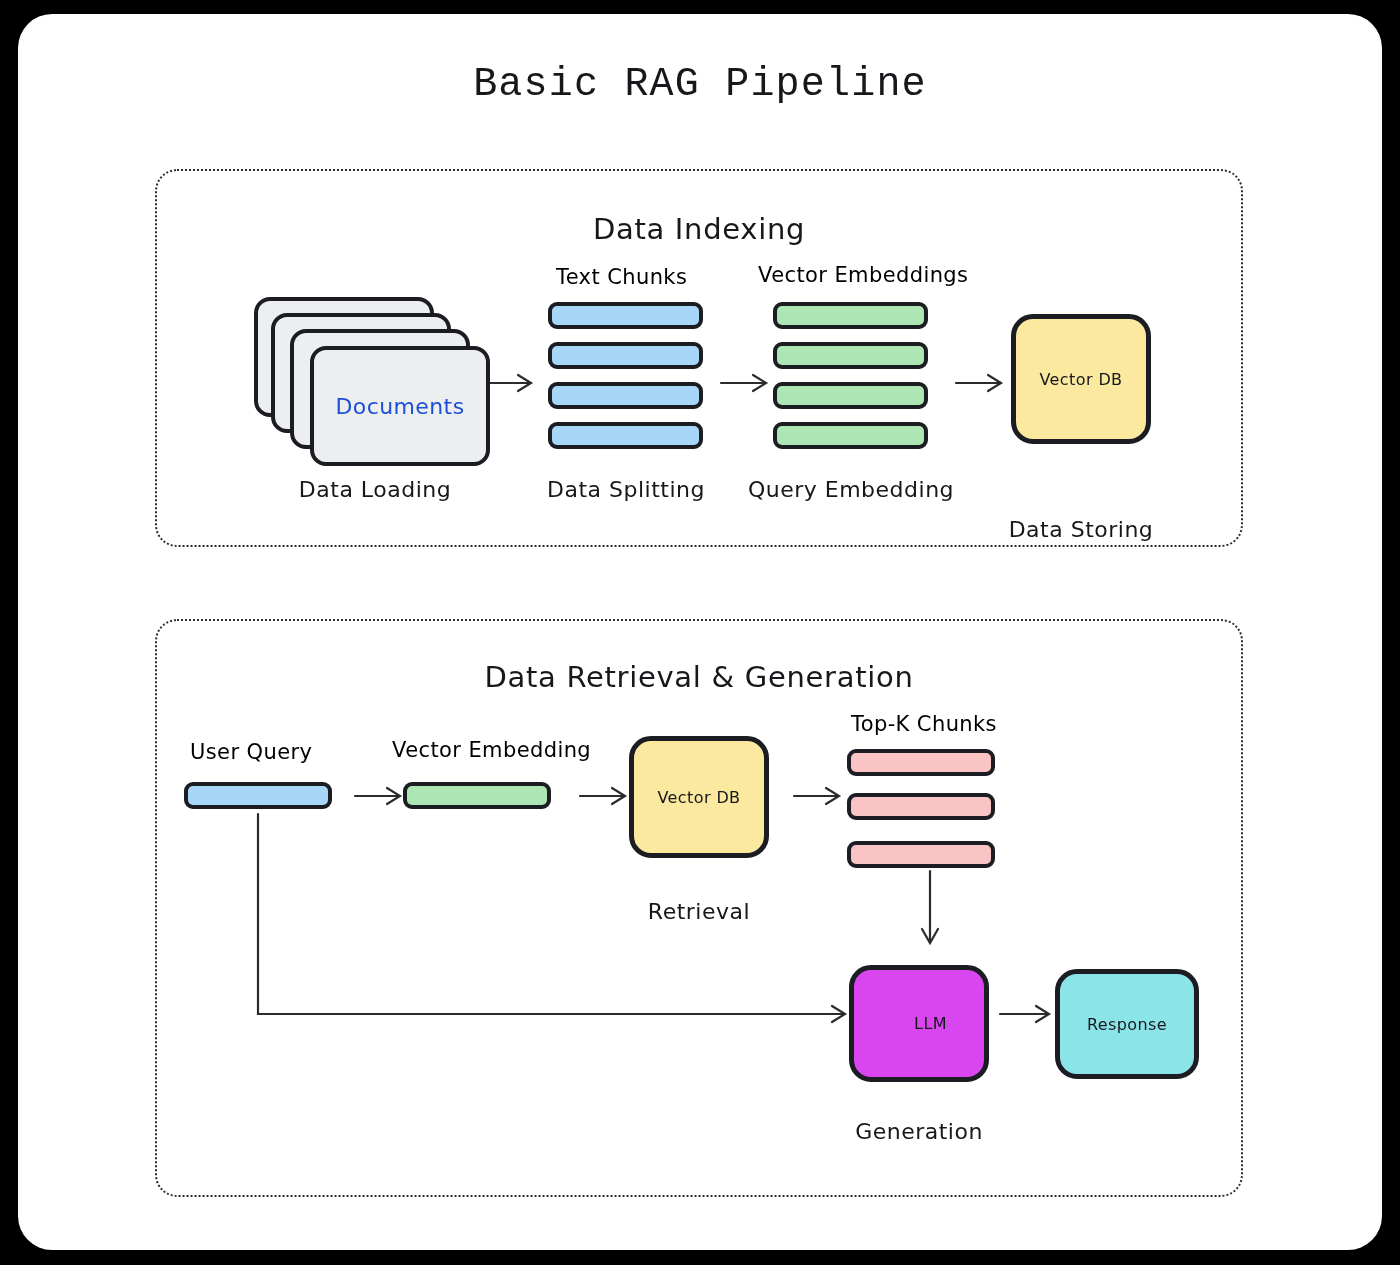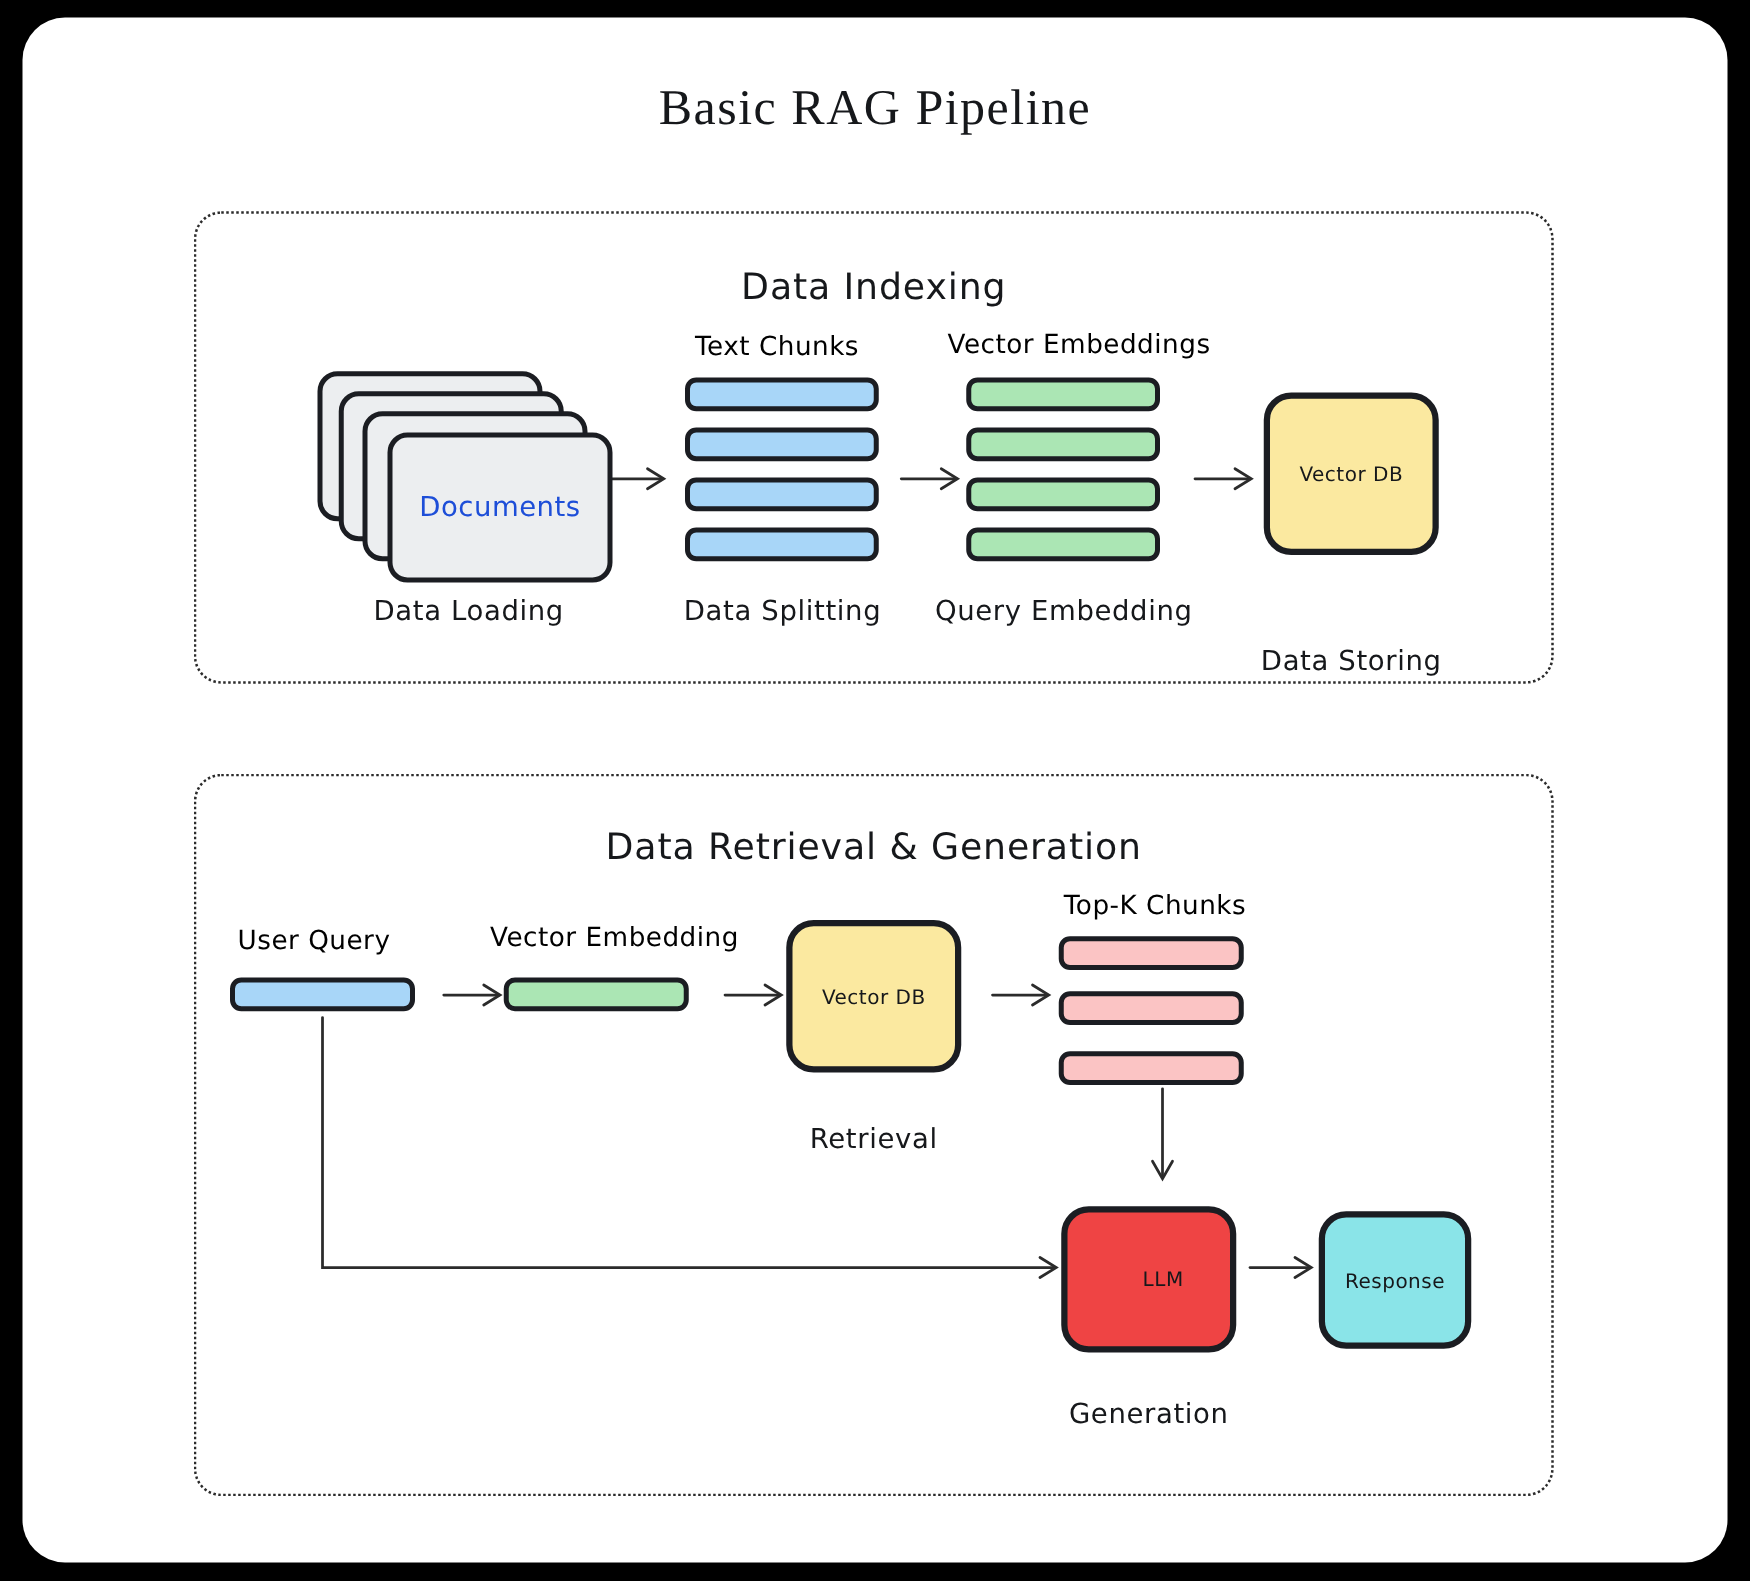--- a/index.html
+++ b/index.html
@@ -29,21 +29,21 @@
   
   #page-title {
     position: absolute;
     left: 0;
     top: 48px;
     width: 1364px;
     text-align: center;
     font-size: 40px;
     letter-spacing: 1.2px;
     color: #16181b;
-    font-family: Liberation Serif, serif;
+    font-family: Liberation Mono, monospace;
     font-weight: 400;
   }
 
   
   .section-frame {
     position: absolute;
     border: 2.2px dotted #2b2b2b;
     border-radius: 22px;
     box-sizing: border-box;
   }
@@ -106,21 +106,21 @@
     border-radius: 22px;
     box-sizing: border-box;
     display: flex;
     align-items: center;
     justify-content: center;
     font-size: 16px;
     color: #16181b;
     letter-spacing: 0.4px;
   }
   .rbox.yellow { background: #fbe9a0; }
-  .rbox.purple { background: #ef4444; padding-left: 23px; }
+  .rbox.purple { background: #d946ef; padding-left: 23px; }
   .rbox.cyan   { background: #8ae4e8; }
 
   
   #documents-stack {
     position: absolute;
     left: 236px;
     top: 283px;
     width: 250px;
     height: 170px;
   }
@@ -258,17 +258,17 @@
   <div class="group-label" style="left:833px; top:698px;">Top-K Chunks</div>
   <div class="bar pink" style="left:829px; top:735px; width:148px; height:27px;"></div>
   <div class="bar pink" style="left:829px; top:779px; width:148px; height:27px;"></div>
   <div class="bar pink" style="left:829px; top:827px; width:148px; height:27px;"></div>
 
   <div class="rbox purple" style="left:831px; top:951px; width:140px; height:117px;">
     <span>LLM</span>
   </div>
   <div class="stage-label" style="left:786px; top:1105px; width:230px;">Generation</div>
 
-  <div class="rbox cyan" style="left:1037px; top:955px; width:122px; height:110px;">
+  <div class="rbox cyan" style="left:1037px; top:955px; width:144px; height:110px;">
     <span>Response</span>
   </div>
 
 </div>
 
 </body></html>

